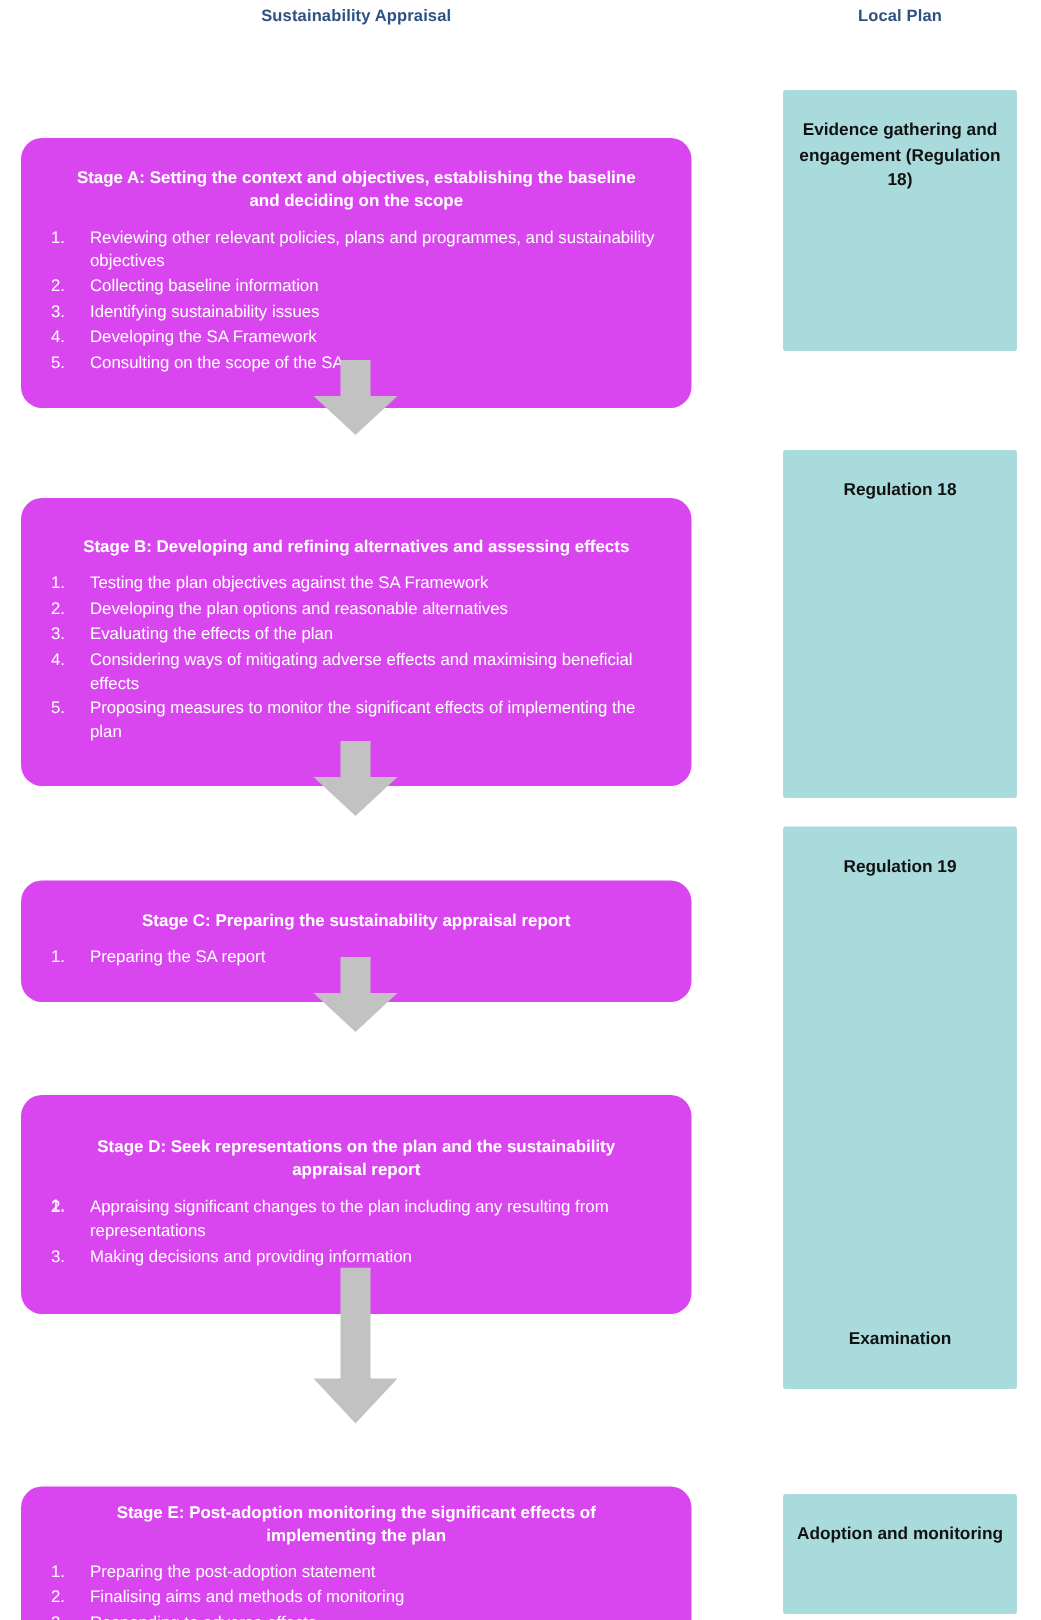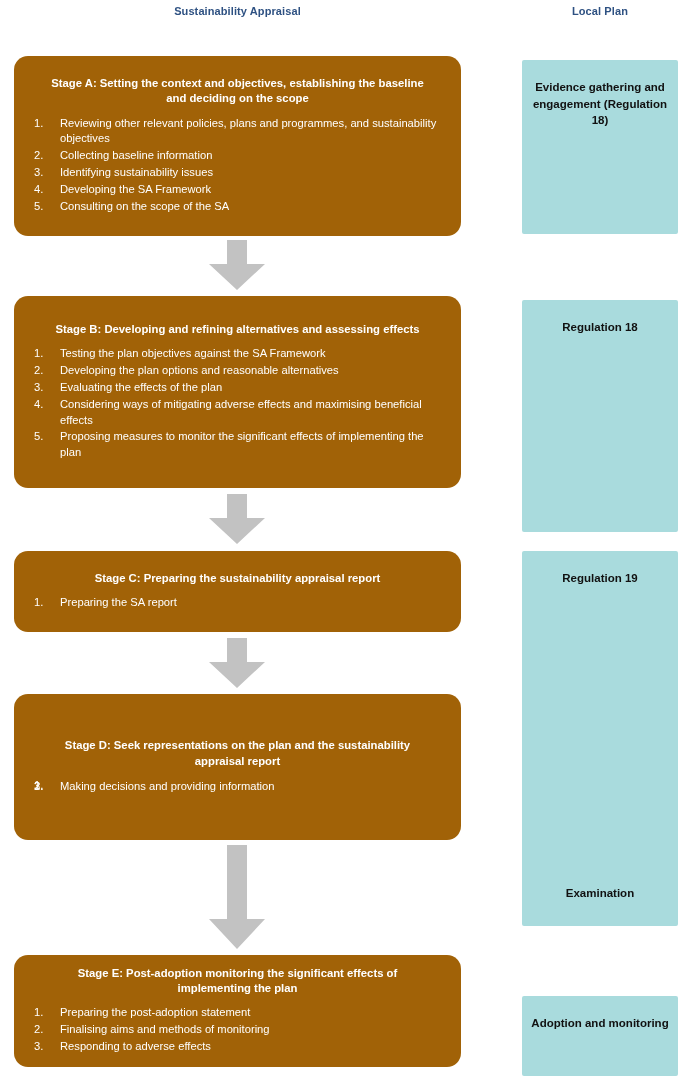--- a/index.html
+++ b/index.html
@@ -27,27 +27,28 @@
     letter-spacing: 0.1px;
   }
   #heading-sa  { left: 14px;  top: 5px;  width: 447px; }
   #heading-lp  { left: 522px; top: 5px;  width: 156px; }
 
   
   .stage-box {
     position: absolute;
     left: 14px;
     width: 447px;
-    background: #a16207;
+    background: #d946ef;
     border-radius: 14px;
     color: #ffffff;
     padding: 14px 16px 14px 16px;
     display: flex;
     flex-direction: column;
     justify-content: center;
+    margin-top: 36px;
   }
   .stage-title {
     font-size: 11.3px;
     font-weight: bold;
     text-align: center;
     line-height: 1.35;
     padding: 0 12px;
     margin-bottom: 9px;
   }
   .stage-list {
@@ -164,21 +165,21 @@
 <div id="arrow-cd" class="arrow">
   <svg width="64" height="50" viewBox="0 0 64 50" aria-hidden="true">
     <polygon points="22,0 42,0 42,24 60,24 32,50 4,24 22,24" fill="#c2c2c2"></polygon>
   </svg>
 </div>
 
 <div id="stage-d" class="stage-box">
   <div class="stage-title">Stage D: Seek representations on the plan and the sustainability appraisal report</div>
   <ol class="stage-list">
     <li><span class="num">1.</span></li>
-    <li><span class="num">2.</span></li>
+    <li><span class="num">2.</span><span>Appraising significant changes to the plan including any resulting from representations</span></li>
     <li><span class="num">3.</span><span>Making decisions and providing information</span></li>
   </ol>
 </div>
 
 <div id="arrow-de" class="arrow">
   <svg width="64" height="104" viewBox="0 0 64 104" aria-hidden="true">
     <polygon points="22,0 42,0 42,74 60,74 32,104 4,74 22,74" fill="#c2c2c2"></polygon>
   </svg>
 </div>
 

